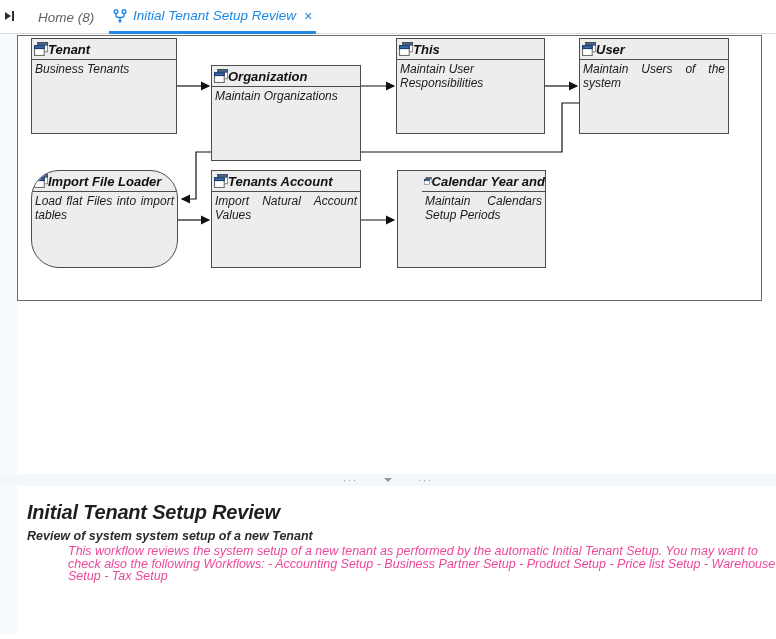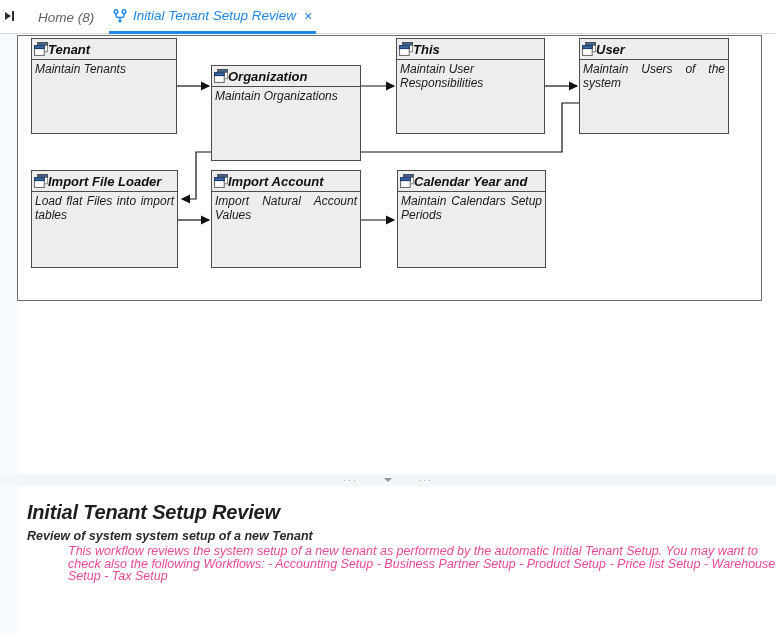--- a/index.html
+++ b/index.html
@@ -33,23 +33,23 @@
   .node-head { height:21px; display:flex; align-items:center; padding-left:2px;
                border-bottom:1px solid #4c4c4c; overflow:hidden; }
   .node-title { font-size:13px; font-weight:bold; color:#111; white-space:nowrap; }
   .node-body { padding:2px 3px; font-size:12px; line-height:14px; color:#1b1b1b;
                text-align:justify; }
   .node-body.no-justify { text-align:left; }
   .n0 { left:13px;  top:2px;   width:146px; height:96px; }
   .n1 { left:193px; top:2px;   width:150px; height:96px;margin-top:27px; }
   .n2 { left:378px; top:2px;   width:149px; height:96px; }
   .n3 { left:561px; top:2px;   width:150px; height:96px; }
-  .n4 { left:13px;  top:134px; width:147px; height:98px; }
+  .n4 { left:13px;  top:134px; width:147px; height:98px;border-radius:28px; }
   .n5 { left:193px; top:134px; width:150px; height:98px; }
-  .n6 { left:379px; top:134px; width:149px; height:98px; }
+  .n6 { left:379px; top:134px; width:149px; height:98px;padding-left:24px; }
 
   
   .splitter { position:absolute; left:0; top:474px; width:776px; height:12px; background:#f3f7fa;
               display:flex; align-items:center; justify-content:center; gap:26px;
               color:#8f979e; cursor:row-resize; }
   .grip-dots { font-size:9px; letter-spacing:2px; line-height:1; }
   .grip-tri { width:0; height:0; border-top:4px solid #8f979e;
               border-left:4px solid transparent; border-right:4px solid transparent; }
 
   
@@ -116,21 +116,21 @@
     <div class="node n0">
       <div class="node-head">
         <svg width="14" height="14" viewBox="0 0 13 13">
           <rect x="3.5" y="0.5" width="9" height="8.5" fill="#fff" stroke="#8e8e8e"></rect>
           <rect x="3.5" y="0.5" width="9" height="2.4" fill="#3d6ba6" stroke="#4c4c4c"></rect>
           <rect x="0.5" y="3.5" width="9" height="9" fill="#fff" stroke="#6f6f6f"></rect>
           <rect x="0.5" y="3.5" width="9" height="2.6" fill="#3d6ba6" stroke="#16396b"></rect>
         </svg>
         <span class="node-title">Tenant</span>
       </div>
-      <div class="node-body">Maintain Tenants</div>
+      <div class="node-body">Business Tenants</div>
     </div>
 
     <div class="node n1">
       <div class="node-head">
         <svg width="14" height="14" viewBox="0 0 13 13">
           <rect x="3.5" y="0.5" width="9" height="8.5" fill="#fff" stroke="#8e8e8e"></rect>
           <rect x="3.5" y="0.5" width="9" height="2.4" fill="#3d6ba6" stroke="#4c4c4c"></rect>
           <rect x="0.5" y="3.5" width="9" height="9" fill="#fff" stroke="#6f6f6f"></rect>
           <rect x="0.5" y="3.5" width="9" height="2.6" fill="#3d6ba6" stroke="#16396b"></rect>
         </svg>
@@ -179,21 +179,21 @@
     </div>
 
     <div class="node n5">
       <div class="node-head">
         <svg width="14" height="14" viewBox="0 0 13 13">
           <rect x="3.5" y="0.5" width="9" height="8.5" fill="#fff" stroke="#8e8e8e"></rect>
           <rect x="3.5" y="0.5" width="9" height="2.4" fill="#3d6ba6" stroke="#4c4c4c"></rect>
           <rect x="0.5" y="3.5" width="9" height="9" fill="#fff" stroke="#6f6f6f"></rect>
           <rect x="0.5" y="3.5" width="9" height="2.6" fill="#3d6ba6" stroke="#16396b"></rect>
         </svg>
-        <span class="node-title">Import Account</span>
+        <span class="node-title">Tenants Account</span>
       </div>
       <div class="node-body">Import Natural Account Values</div>
     </div>
 
     <div class="node n6">
       <div class="node-head">
         <svg width="14" height="14" viewBox="0 0 13 13">
           <rect x="3.5" y="0.5" width="9" height="8.5" fill="#fff" stroke="#8e8e8e"></rect>
           <rect x="3.5" y="0.5" width="9" height="2.4" fill="#3d6ba6" stroke="#4c4c4c"></rect>
           <rect x="0.5" y="3.5" width="9" height="9" fill="#fff" stroke="#6f6f6f"></rect>

